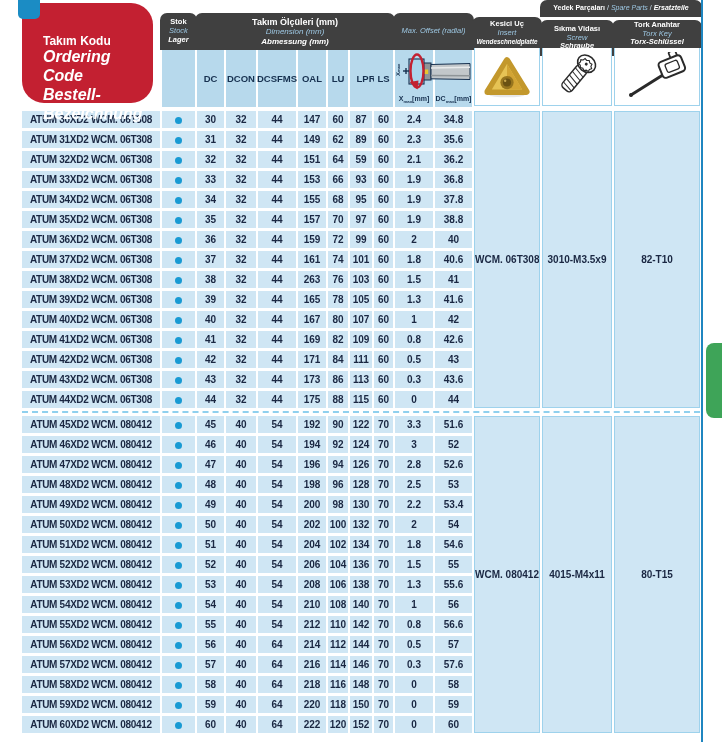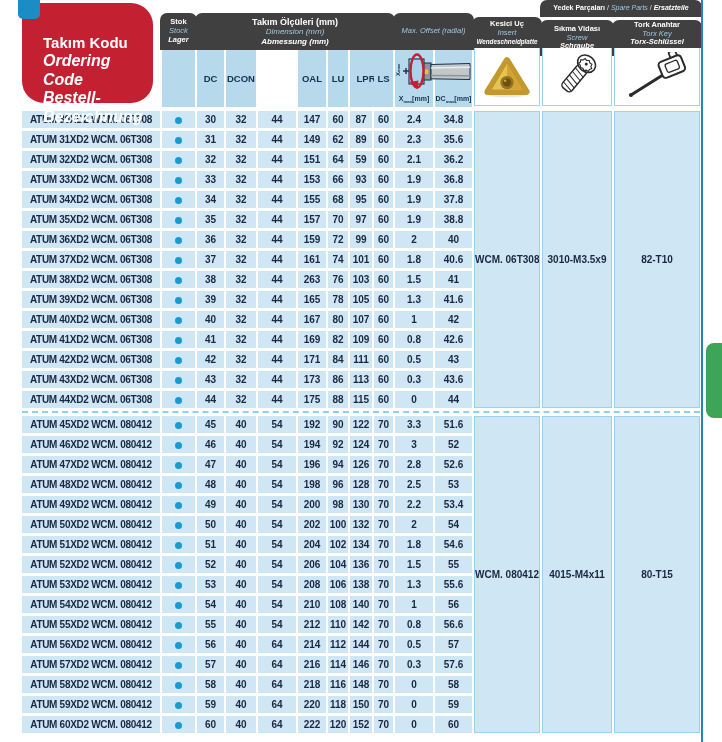--- a/index.html
+++ b/index.html
@@ -4,21 +4,21 @@
 <style>
   html,body{margin:0;padding:0;background:#fff;}
   .page{position:relative;width:722px;height:742px;background:#fff;overflow:hidden;
         font-family:"Liberation Sans",sans-serif;color:#1a2742;}
   
   .corner-tab{position:absolute;left:18px;top:-6px;width:22px;height:25px;background:#1b8cc4;border-radius:5px;z-index:3;}
   
   .red-block{position:absolute;left:22px;top:3px;width:131px;height:100px;background:#c32031;
              border-radius:10px 22px 22px 22px;z-index:2;color:#fff;}
   .red-block .inner{padding:31px 0 0 21px;line-height:1.18;}
-  .red-block .l1{font-size:15px;font-weight:bold;}
+  .red-block .l1{font-size:12px;font-weight:bold;}
   .red-block .l2,.red-block .l3{font-size:16px;font-weight:bold;font-style:italic;}
   
   .band{position:absolute;background:#404040;color:#fff;border-radius:7px 7px 0 0;
         display:flex;flex-direction:column;justify-content:center;align-items:center;
         text-align:center;line-height:1.16;overflow:hidden;}
   .band .b1{font-weight:bold;}
   .band .b2{font-style:italic;color:#9dc7e2;}
   .band .b3{font-weight:bold;font-style:italic;}
   .band-stok{left:160px;top:13px;width:37px;height:37px;font-size:7.5px;}
   .band-dim{left:195px;top:13px;width:200px;height:37px;}
@@ -104,20 +104,21 @@
   </div>
   <div class="band band-torx">
     <div class="b1">Tork Anahtar</div>
     <div class="b2">Torx Key</div>
     <div class="b3">Torx-Schlüssel</div>
   </div>
 
   <div class="sub" style="left:162px;width:33px;"></div>
   <div class="sub" style="left:197px;width:27px;">DC</div>
   <div class="sub" style="left:226px;width:30px;">DCON</div>
+  <div class="sub" style="left:258px;width:38px;">DCSFMS</div>
   <div class="sub" style="left:298px;width:28px;">OAL</div>
   <div class="sub" style="left:328px;width:20px;">LU</div>
   <div class="sub" style="left:350px;width:32px;">LPR</div>
   <div class="sub" style="left:374px;width:19px;">LS</div>
   <div class="sub lab-bottom" style="left:395px;width:38px;">
     <span class="unitlab"><span>X</span><sub>max</sub><span>[mm]</span></span>
   </div>
   <div class="sub lab-bottom" style="left:435px;width:37px;">
     <span class="unitlab"><span>DC</span><sub>max</sub><span>[mm]</span></span>
   </div>

